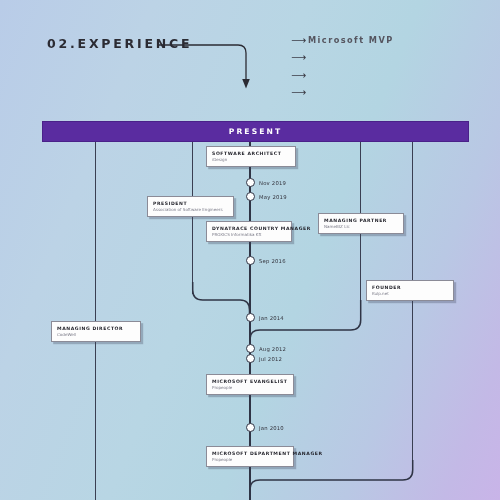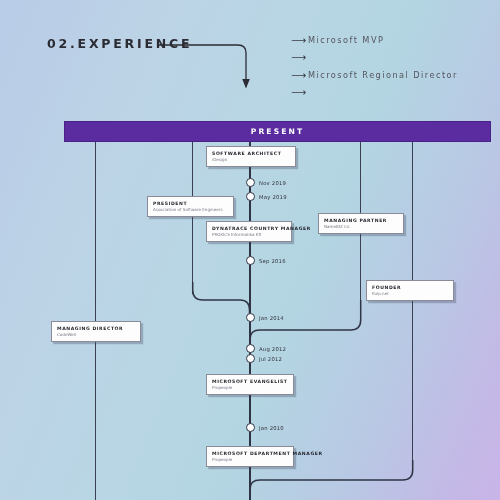--- a/index.html
+++ b/index.html
@@ -9,26 +9,26 @@
   #stage{position:relative;width:500px;height:500px;}
 
   
   .hd{position:absolute;left:47px;top:36px;font-size:12.5px;font-weight:700;
       letter-spacing:2.8px;color:#2b2b33;white-space:nowrap;}
 
   
   .bl{position:absolute;left:291px;top:31px;}
   .blrow{display:flex;align-items:center;height:17.5px;}
   .blar{width:17px;font-size:10.5px;color:#3a3a44;line-height:1;}
-  .bltx{font-size:8.2px;letter-spacing:1.45px;color:#55555f;white-space:nowrap;}
+  .bltx{font-size:8.2px;letter-spacing:1.45px;color:#55555f;white-space:nowrap;font-weight:bold;}
 
   
   .ban{position:absolute;left:42px;top:121px;width:427px;height:21px;
        background:#5a2ca0;border:1px solid #4a2189;box-sizing:border-box;
-       display:flex;align-items:center;justify-content:center;margin-left:22px;}
+       display:flex;align-items:center;justify-content:center;}
   .ban span{font-size:7.6px;letter-spacing:2.1px;color:#fff;font-weight:700;}
 
   
   .vl{position:absolute;width:1.4px;background:#3a3f52;}
   .axis{position:absolute;left:249px;width:1.8px;background:#2f3445;}
 
   
   .dot{position:absolute;width:9px;height:9px;border-radius:50%;
        background:#fff;border:1.4px solid #2f3445;box-sizing:border-box;}
   .dlb{position:absolute;font-size:5.3px;color:#33333c;white-space:nowrap;letter-spacing:.2px;}
@@ -56,21 +56,20 @@
   <div class="bl">
     <div class="blrow">
       <span class="blar">⟶</span>
       <span class="bltx">Microsoft MVP</span>
     </div>
     <div class="blrow">
       <span class="blar">⟶</span>
     </div>
     <div class="blrow">
       <span class="blar">⟶</span>
-      <span class="bltx">Microsoft Regional Director</span>
     </div>
     <div class="blrow">
       <span class="blar">⟶</span>
     </div>
   </div>
 
   <div class="ban">
     <span>PRESENT</span>
   </div>
 

